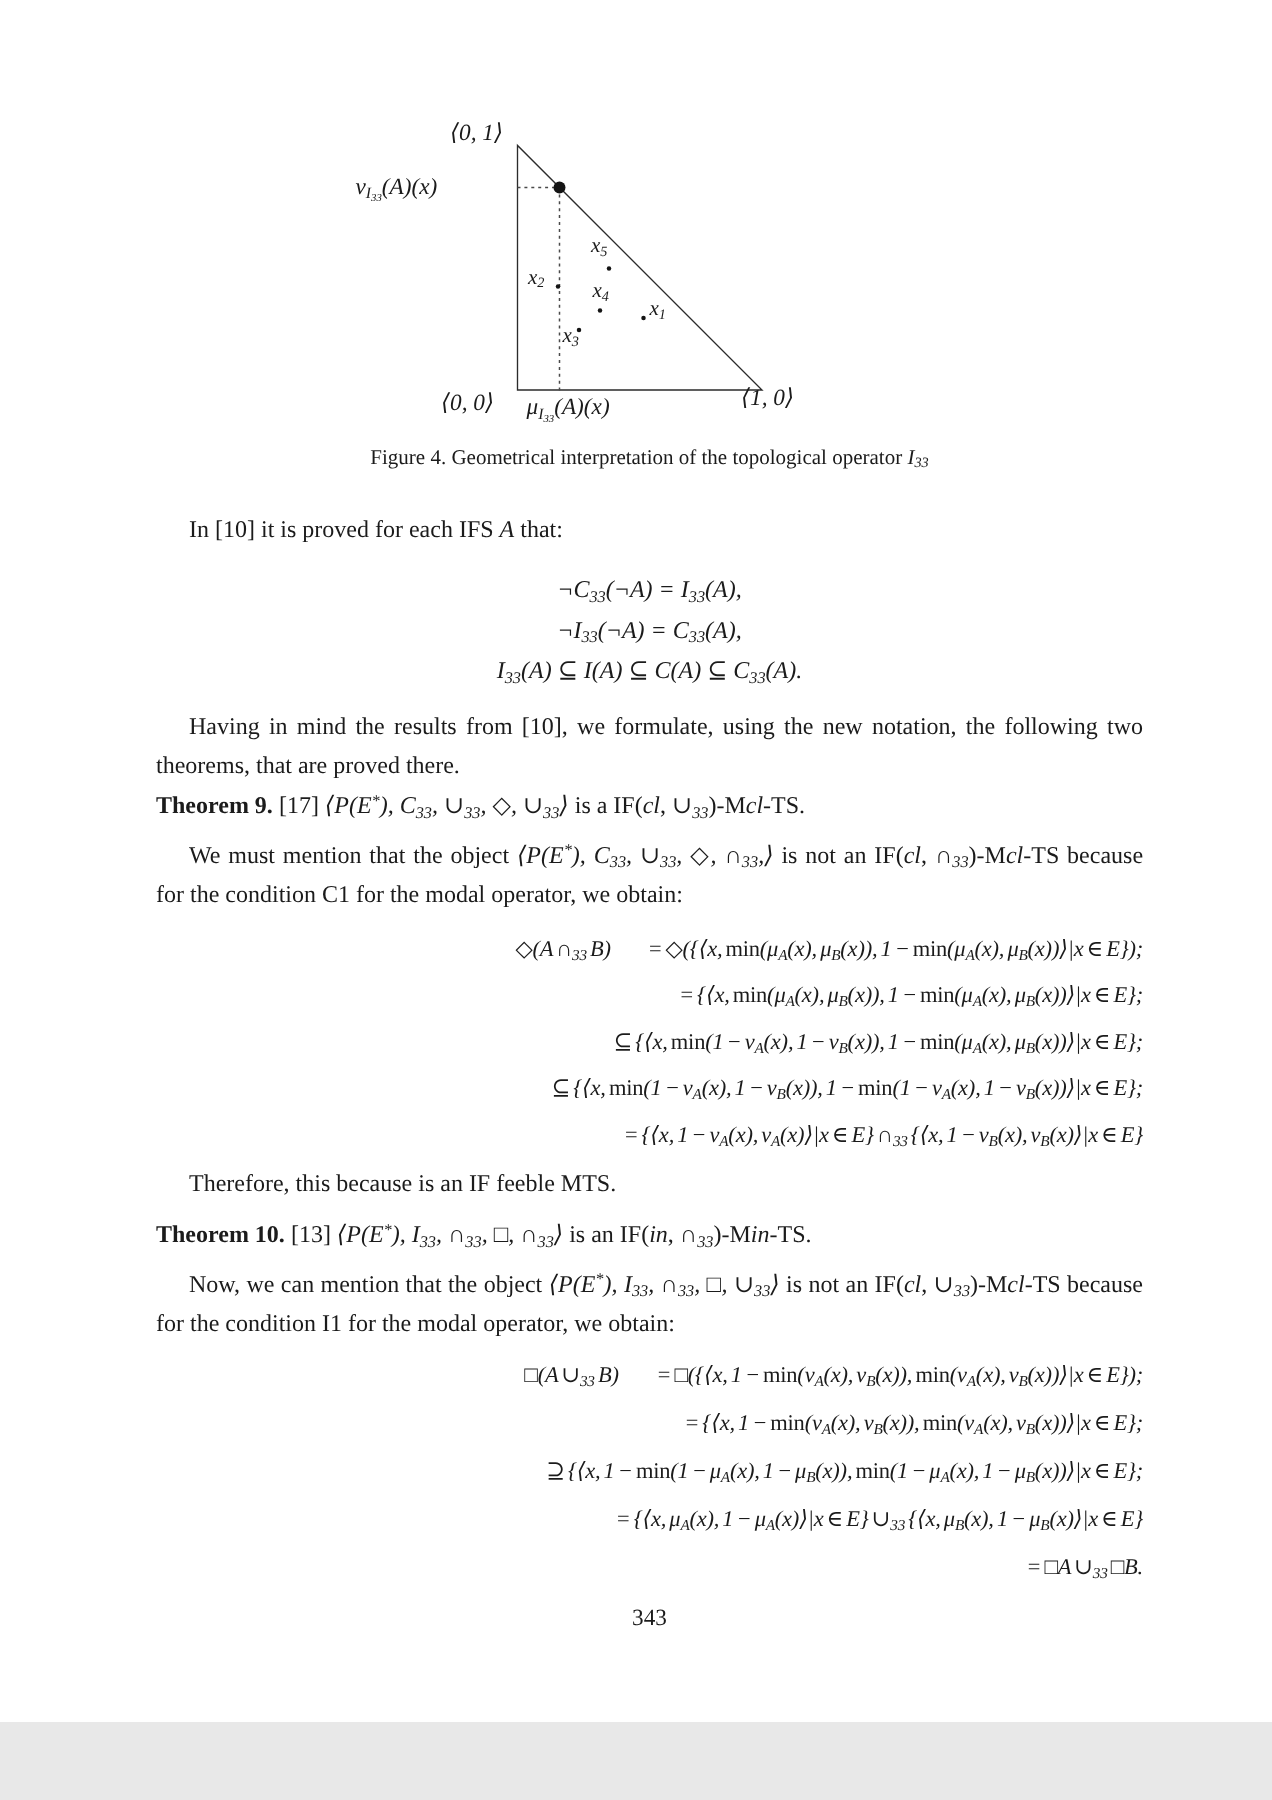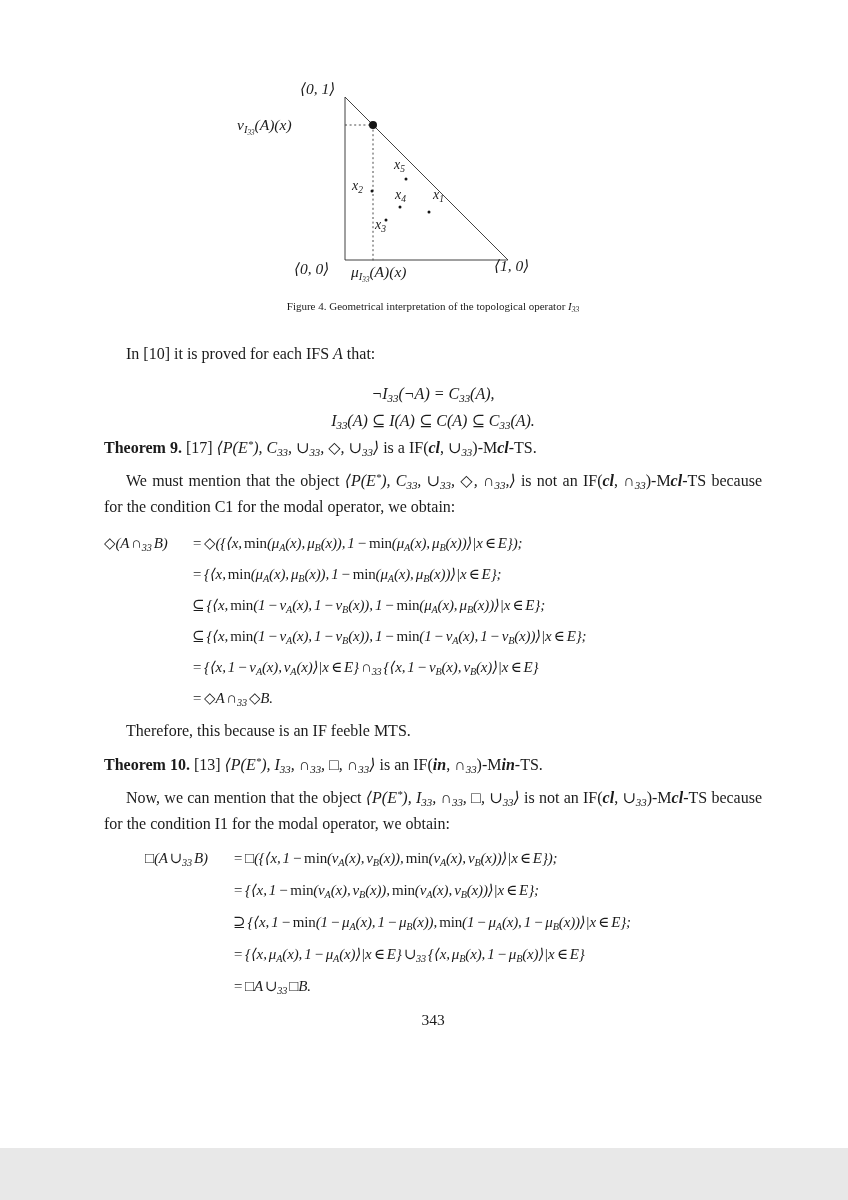--- a/index.html
+++ b/index.html
@@ -22,53 +22,53 @@
     font-style:italic;
     font-family:"Liberation Serif","DejaVu Serif","DejaVu Sans",serif;
     white-space:nowrap;
   }
   .pl{font-size:14px;}
   .lbl-v01{left:300px;top:81px;}
   .lbl-v00{left:294px;top:261px;}
   .lbl-v10{left:494px;top:258px;}
   .lbl-nu{left:237px;top:117px;width:106px;text-align:left;}
   .lbl-mu{left:351px;top:264px;}
-  .pl-x1{left:433px;top:188px;}
+  .pl-x1{left:433px;top:200px;}
   .pl-x2{left:352px;top:179px;}
   .pl-x3{left:375px;top:218px;}
   .pl-x4{left:395px;top:188px;}
   .pl-x5{left:394px;top:158px;}
   
   .content{position:absolute;left:104px;top:0;width:658px;}
-  .caption{margin-top:296px;text-align:center;font-size:11px;line-height:20px;}
+  .caption{margin-top:296px;text-align:center;font-size:14px;line-height:20px;}
   .para{margin:0;text-align:justify;line-height:26px;}
   .indent{text-indent:22px;}
   .p-intro{margin-top:25px;}
   .eqs{margin-top:13px;}
   .eqline{text-align:center;line-height:27px;white-space:nowrap;}
   .p-having{margin-top:11px;}
   .p-theorem9{margin-top:1px;}
   .p-mention9{margin-top:7px;}
   .deriv{margin-top:8px;font-size:15px;word-spacing:-1.5px;letter-spacing:-0.15px;}
   .deriv1 .drow{line-height:31px;}
   .deriv2 .drow{line-height:32px;}
-  .drow{display:flex;}
+  .drow{display:flex;justify-content:flex-end;}
   .dlhs{flex:0 0 88px;white-space:nowrap;}
   .drhs{white-space:nowrap;}
   .p-therefore{margin-top:4px;}
   .p-theorem10{margin-top:8px;}
   .p-mention10{margin-top:7px;}
   .deriv2{margin-top:5px;margin-left:41px;}
   .pageno{margin-top:8px;text-align:center;font-size:15.5px;line-height:20px;}
   
   .m,[data-math]{
     font-style:italic;
     font-family:"Liberation Serif","DejaVu Serif","DejaVu Sans",serif;
   }
-  .i{font-style:italic;font-weight:bold;}
+  .i{font-style:italic;}
   .b{font-weight:bold;font-style:normal;}
   .up{font-style:normal;}
   sub,sup{font-size:68%;line-height:0;}
   sub{vertical-align:-0.28em;}
   sup{vertical-align:0.45em;}
 </style>
 </head>
 <body>
 
 <div class="page">
@@ -99,24 +99,26 @@
     <div class="flabel pl pl-x5" data-math="figure.points.4.label">x<sub>5</sub></div>
   </div>
 
   <div class="content">
 
     <div class="caption"><span>Figure 4. Geometrical interpretation of the topological operator </span><span class="m">I<sub>33</sub></span></div>
 
     <p class="para indent p-intro"><span>In [10] it is proved for each IFS </span><span class="m">A</span><span> that:</span></p>
 
     <div class="eqs">
+      <div class="eqline" data-math="body.equations.0">¬C<sub>33</sub>(¬A) = I<sub>33</sub>(A),</div>
       <div class="eqline" data-math="body.equations.1">¬I<sub>33</sub>(¬A) = C<sub>33</sub>(A),</div>
       <div class="eqline" data-math="body.equations.2">I<sub>33</sub>(A) ⊆ I(A) ⊆ C(A) ⊆ C<sub>33</sub>(A).</div>
     </div>
 
+    <p class="para indent p-having"><span>Having in mind the results from [10], we formulate, using the new notation, the following two theorems, that are proved there.</span></p>
 
     <p class="para p-theorem9"><span class="b">Theorem 9.</span><span> [17] </span><span class="m">⟨P(E<sup>*</sup>), C<sub>33</sub>, ∪<sub>33</sub>, ◇, ∪<sub>33</sub>⟩</span><span> is a IF(</span><span class="i">cl</span><span>, </span><span class="m">∪<sub>33</sub></span><span>)-M</span><span class="i">cl</span><span>-TS.</span></p>
 
     <p class="para indent p-mention9"><span>We must mention that the object </span><span class="m">⟨P(E<sup>*</sup>), C<sub>33</sub>, ∪<sub>33</sub>, ◇, ∩<sub>33</sub>,⟩</span><span> is not an IF(</span><span class="i">cl</span><span>, </span><span class="m">∩<sub>33</sub></span><span>)-M</span><span class="i">cl</span><span>-TS because for the condition C1 for the modal operator, we obtain:</span></p>
 
     <div class="deriv deriv1">
       <div class="drow">
         <span class="dlhs m" data-math="body.derivation1.lhs">◇(A ∩<sub>33</sub> B)</span>
         <span class="drhs m" data-math="body.derivation1.rows.0">= ◇({⟨x, <span class="up">min</span>(μ<sub>A</sub>(x), μ<sub>B</sub>(x)), 1 − <span class="up">min</span>(μ<sub>A</sub>(x), μ<sub>B</sub>(x))⟩|x ∈ E});</span>
       </div>
@@ -128,24 +130,20 @@
         <span class="dlhs"></span>
         <span class="drhs m" data-math="body.derivation1.rows.2">⊆ {⟨x, <span class="up">min</span>(1 − ν<sub>A</sub>(x), 1 − ν<sub>B</sub>(x)), 1 − <span class="up">min</span>(μ<sub>A</sub>(x), μ<sub>B</sub>(x))⟩|x ∈ E};</span>
       </div>
       <div class="drow">
         <span class="dlhs"></span>
         <span class="drhs m" data-math="body.derivation1.rows.3">⊆ {⟨x, <span class="up">min</span>(1 − ν<sub>A</sub>(x), 1 − ν<sub>B</sub>(x)), 1 − <span class="up">min</span>(1 − ν<sub>A</sub>(x), 1 − ν<sub>B</sub>(x))⟩|x ∈ E};</span>
       </div>
       <div class="drow">
         <span class="dlhs"></span>
         <span class="drhs m" data-math="body.derivation1.rows.4">= {⟨x, 1 − ν<sub>A</sub>(x), ν<sub>A</sub>(x)⟩|x ∈ E} ∩<sub>33</sub> {⟨x, 1 − ν<sub>B</sub>(x), ν<sub>B</sub>(x)⟩|x ∈ E}</span>
-      </div>
-      <div class="drow">
-        <span class="dlhs"></span>
-        <span class="drhs m" data-math="body.derivation1.rows.5">= ◇A ∩<sub>33</sub> ◇B.</span>
       </div>
     </div>
 
     <p class="para indent p-therefore"><span>Therefore, this because is an IF feeble MTS.</span></p>
 
     <p class="para p-theorem10"><span class="b">Theorem 10.</span><span> [13] </span><span class="m">⟨P(E<sup>*</sup>), I<sub>33</sub>, ∩<sub>33</sub>, □, ∩<sub>33</sub>⟩</span><span> is an IF(</span><span class="i">in</span><span>, </span><span class="m">∩<sub>33</sub></span><span>)-M</span><span class="i">in</span><span>-TS.</span></p>
 
     <p class="para indent p-mention10"><span>Now, we can mention that the object </span><span class="m">⟨P(E<sup>*</sup>), I<sub>33</sub>, ∩<sub>33</sub>, □, ∪<sub>33</sub>⟩</span><span> is not an IF(</span><span class="i">cl</span><span>, </span><span class="m">∪<sub>33</sub></span><span>)-M</span><span class="i">cl</span><span>-TS because for the condition I1 for the modal operator, we obtain:</span></p>
 
     <div class="deriv deriv2">

